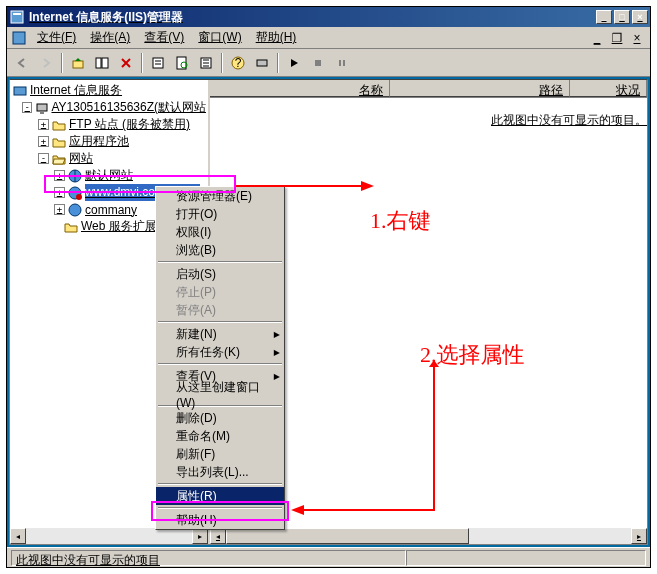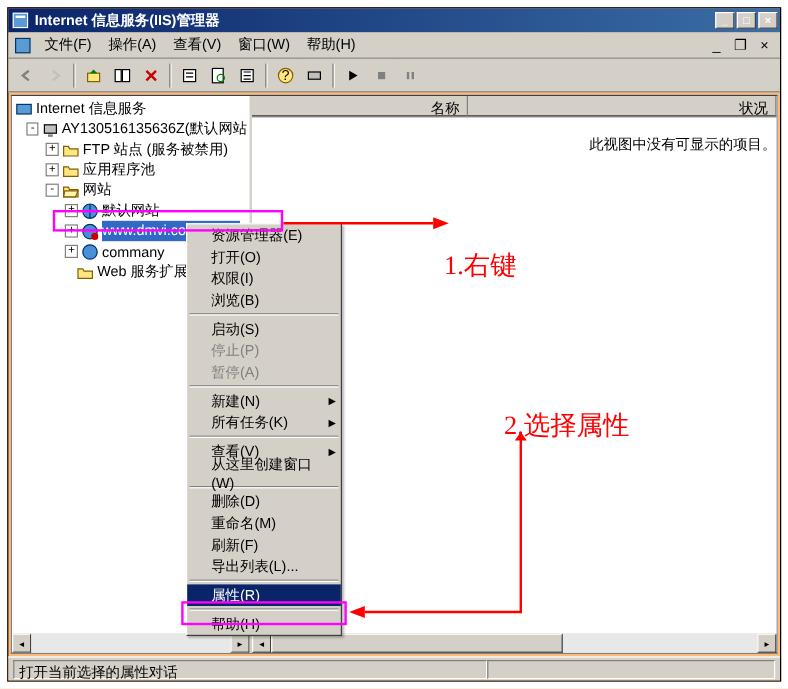--- a/index.html
+++ b/index.html
@@ -1,17 +1,17 @@
 <!DOCTYPE html>
 <html><head>
 <meta charset="utf-8">
 <style>
 *{box-sizing:border-box;margin:0;padding:0;font-family:"SimSun","宋体",sans-serif;font-size:12px;}
 body{background:#fff;width:657px;height:574px;position:relative;overflow:hidden;}
-.window{position:absolute;left:6px;top:6px;width:645px;height:562px;border:1px solid #000;background:#fdba74;display:flex;flex-direction:column;}
+.window{position:absolute;left:6px;top:6px;width:645px;height:562px;border:1px solid #000;background:#0369a1;display:flex;flex-direction:column;text-decoration:underline;}
 .titlebar{height:20px;background:linear-gradient(to right,#0a246a,#3a6ea5);color:#fff;display:flex;align-items:center;padding:0 2px;font-weight:bold;}
 .titlebar .ticon{width:16px;height:16px;margin-right:4px;display:inline-flex;align-items:center;justify-content:center;}
 .titlebar .title{flex:1;}
 .winbtns{display:flex;gap:2px;}
 .winbtn{width:16px;height:14px;background:#d4d0c8;border:1px solid #fff;border-right-color:#404040;border-bottom-color:#404040;font-size:9px;display:flex;align-items:center;justify-content:center;font-family:Arial;font-weight:bold;}
 .menubar{height:22px;background:#d4d0c8;display:flex;align-items:center;padding:0 4px;border-bottom:1px solid #808080;}
 .menubar .left{display:flex;gap:2px;align-items:center;}
 .menubar .right{margin-left:auto;display:flex;gap:2px;}
 .menuitem{padding:14px 6px;}
 .smallbtn{width:18px;height:16px;border:1px solid #d4d0c8;display:flex;align-items:center;justify-content:center;}
@@ -262,37 +262,38 @@
       <div class="scrollbar-h" style="position:absolute;bottom:0;left:0;right:0">
         <div class="sbtn">◂</div>
         <div style="flex:1;background:#e8e8e8"></div>
         <div class="sbtn">▸</div>
       </div>
     </div>
 
     <div class="listarea">
       <div class="listhdr">
         <div class="hcol" style="width:180px">名称</div>
+        <div class="hcol" style="width:180px">路径</div>
         <div class="hcol" style="flex:1">状况</div>
       </div>
       <div class="listbody">
         <span>此视图中没有可显示的项目。</span>
       </div>
       <div class="scrollbar-h">
         <div class="sbtn">◂</div>
         <div style="flex:1;background:#e8e8e8;position:relative">
             <div style="position:absolute;left:0;top:0;width:60%;height:100%;background:#d4d0c8;border:1px solid #fff;border-right-color:#404040;border-bottom-color:#404040"></div>
           </div>
         <div class="sbtn">▸</div>
       </div>
     </div>
   </div>
 
   <div class="statusbar">
-    <div class="cell" style="flex:1">打开当前选择的属性对话</div>
+    <div class="cell" style="flex:1">此视图中没有可显示的项目</div>
     <div class="cell" style="width:240px"></div>
   </div>
 </div>
 
 <div class="ctxmenu">
   <div class="ctxitem">
       <span>资源管理器(E)</span>
     </div>
   <div class="ctxitem">
       <span>打开(O)</span>

